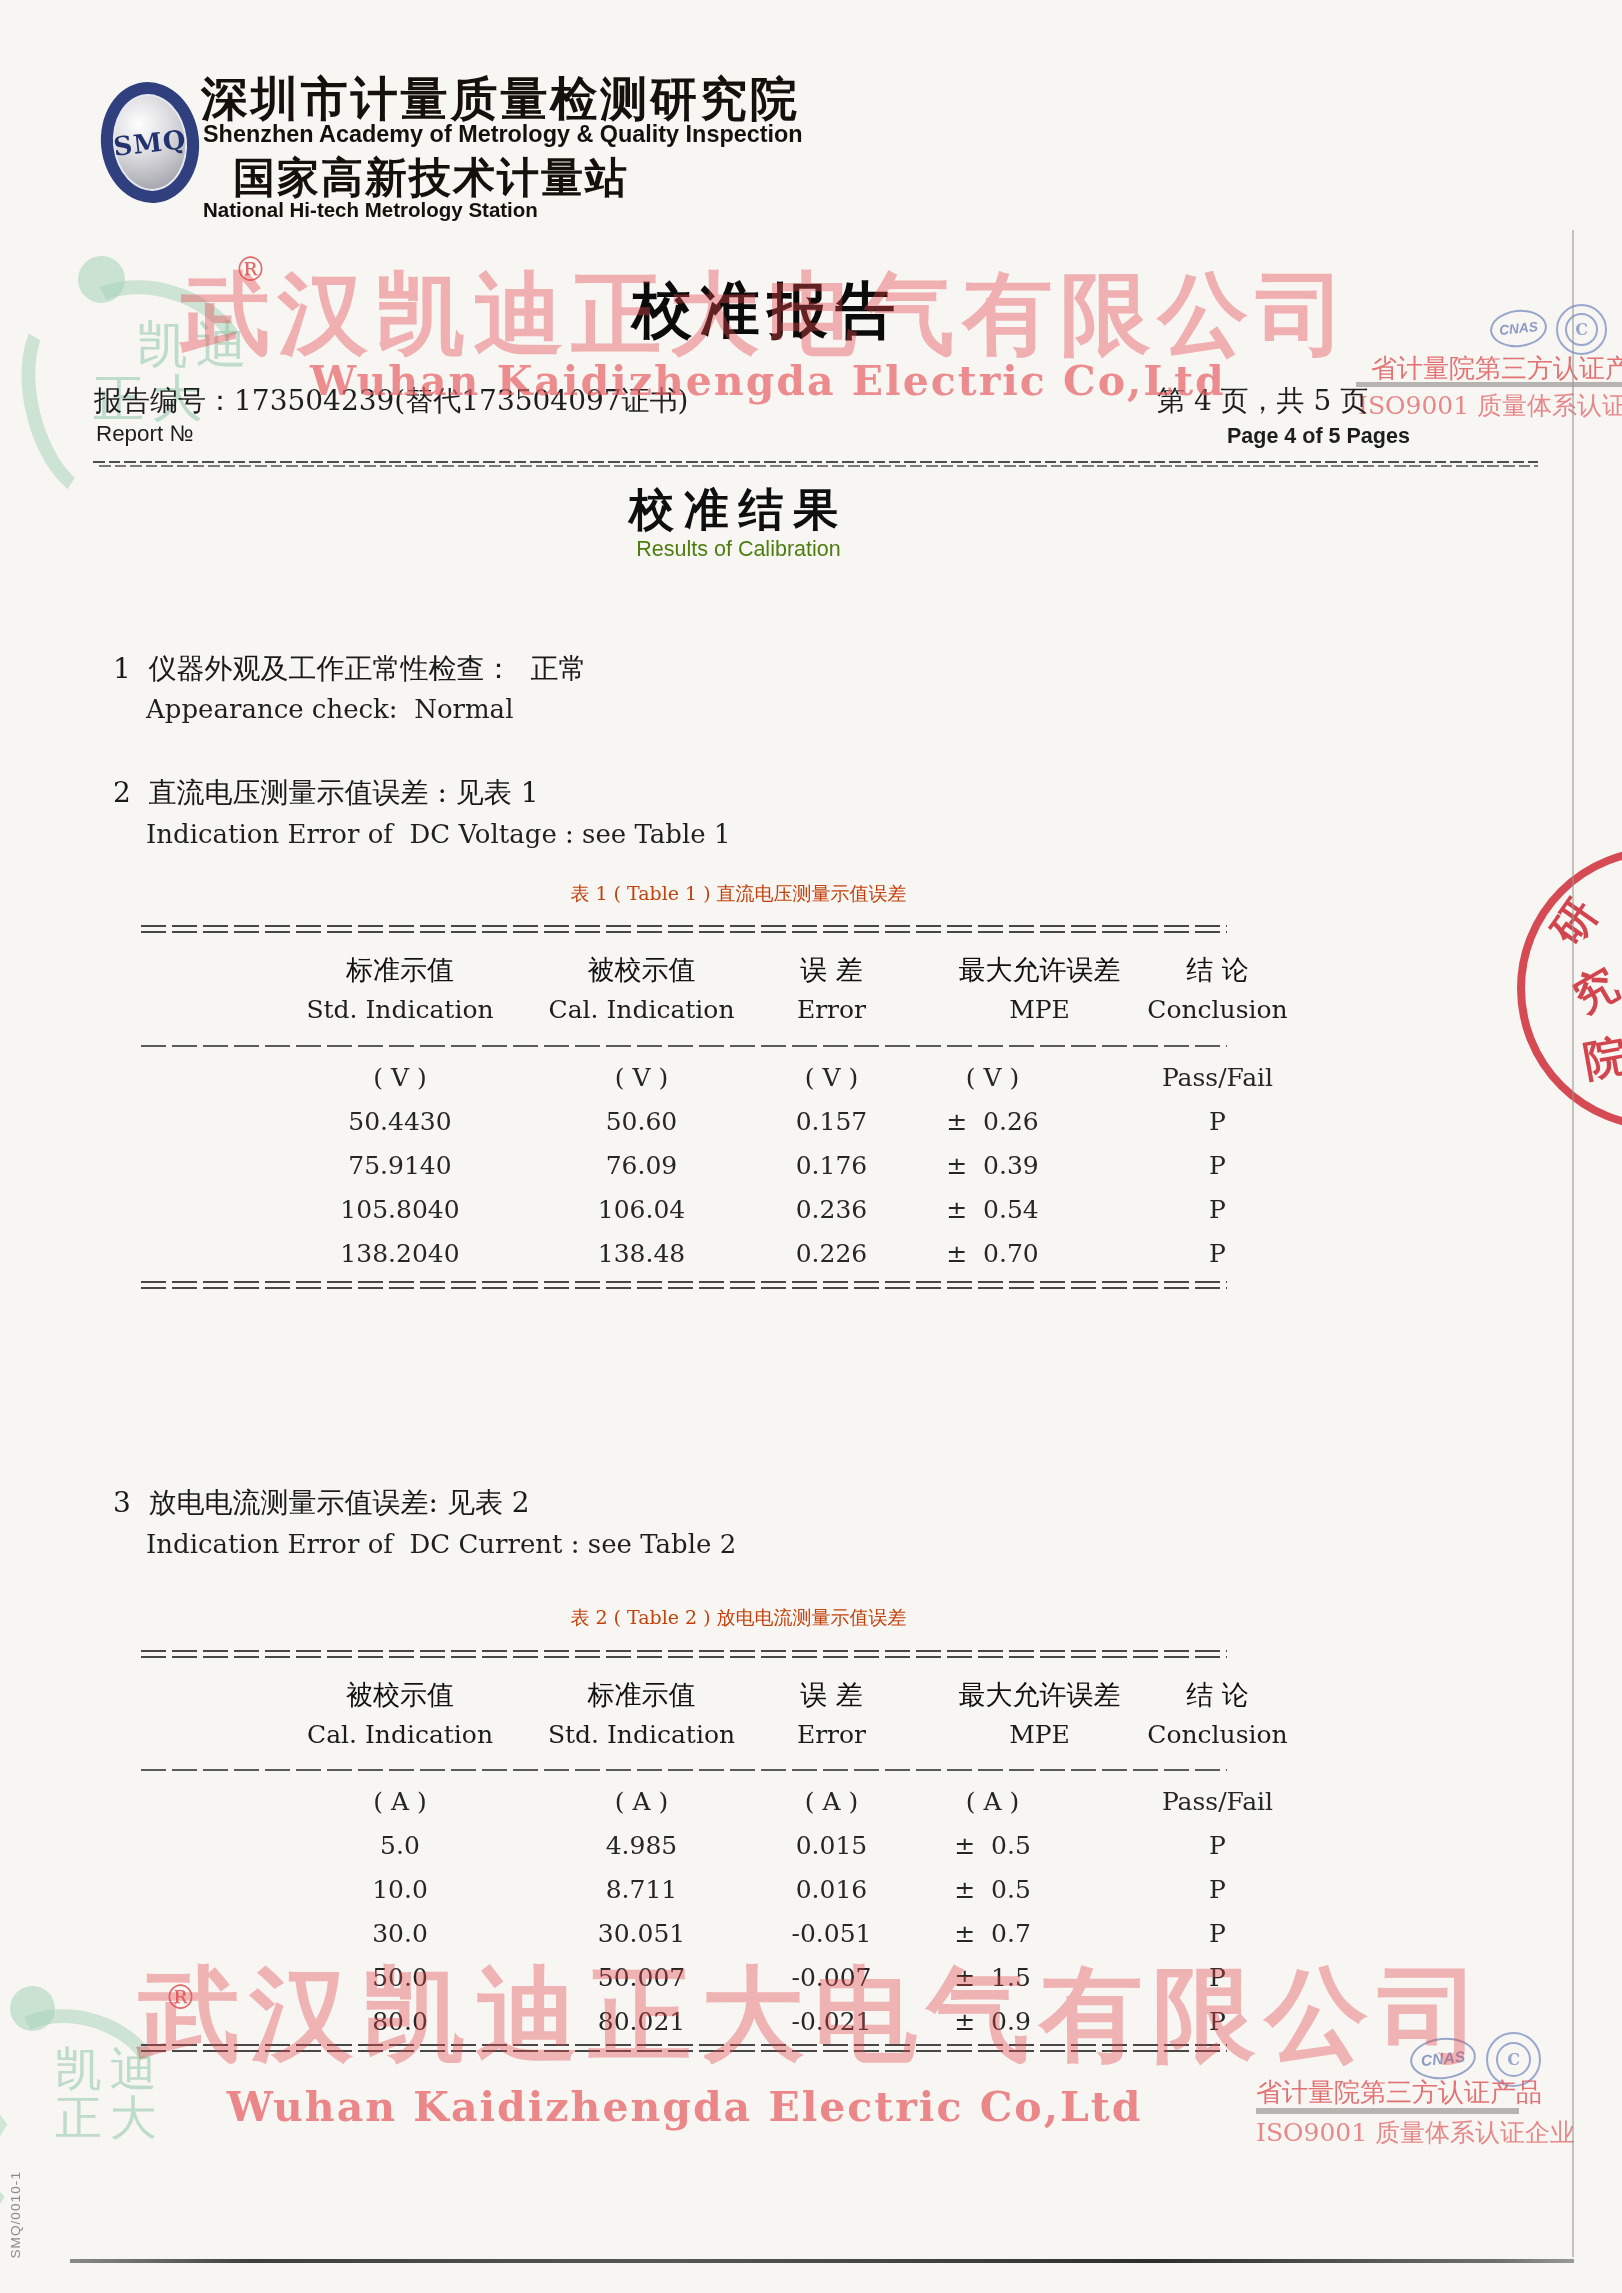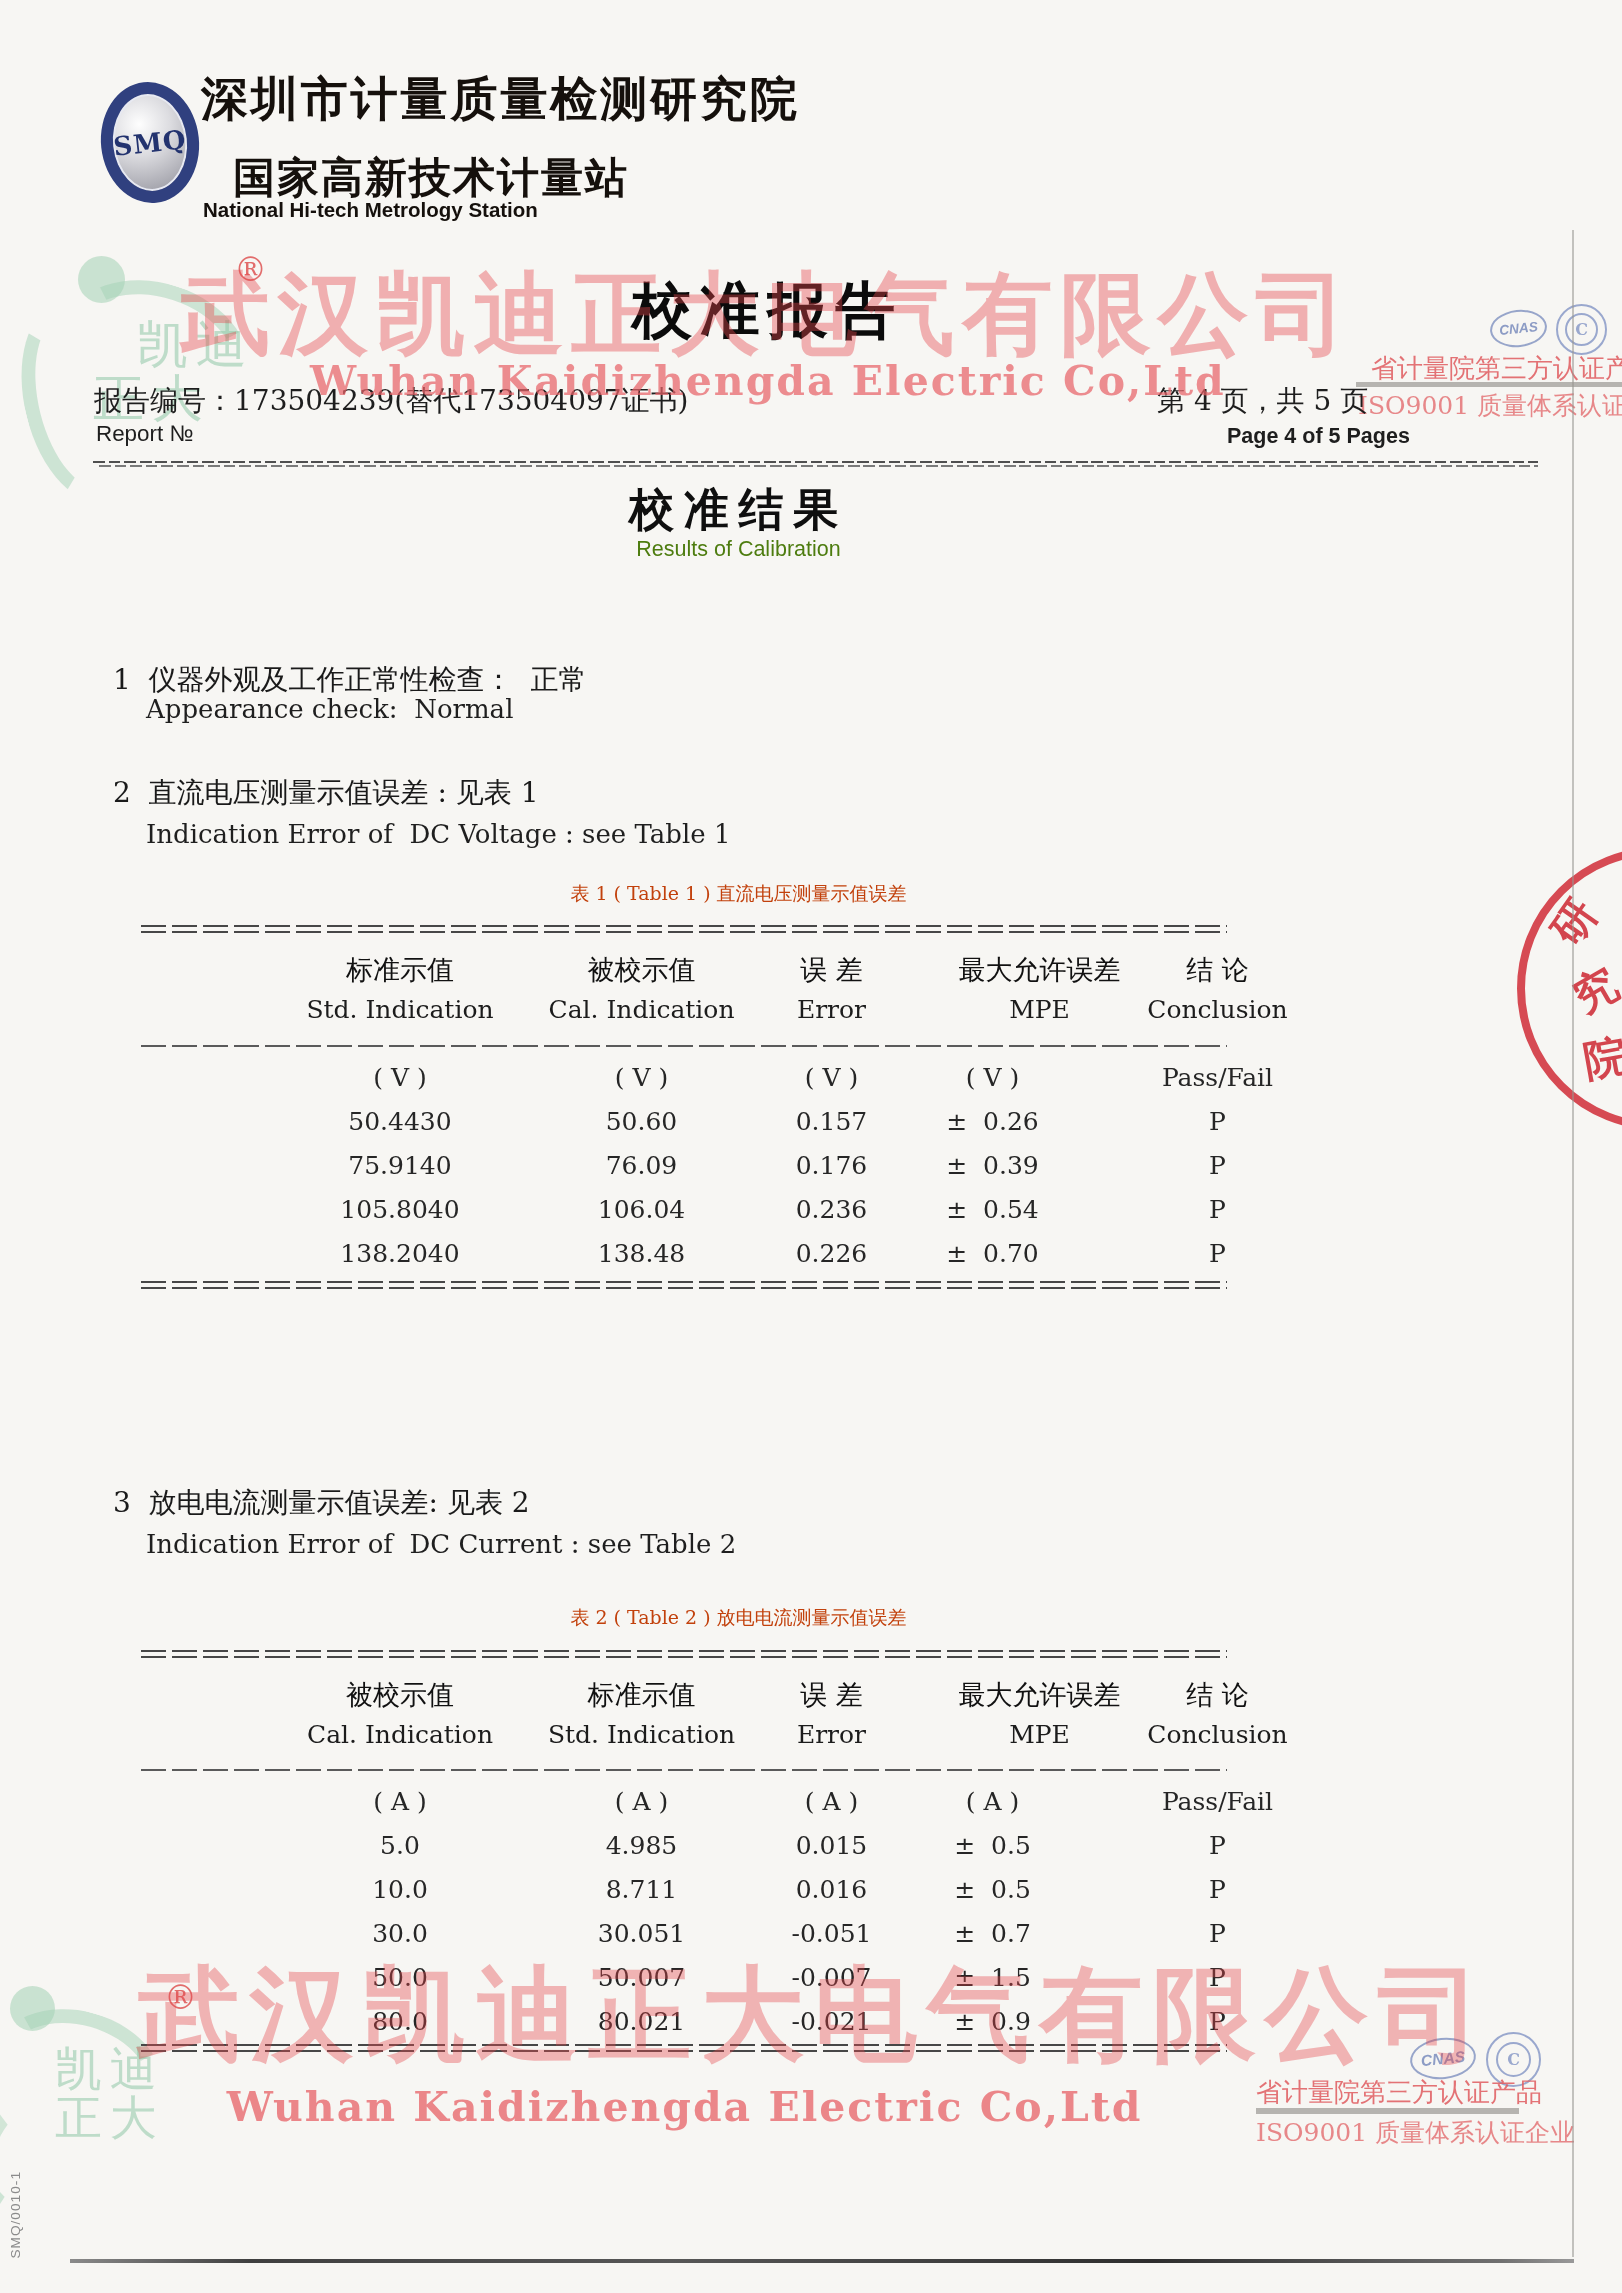--- a/index.html
+++ b/index.html
@@ -126,38 +126,39 @@
   <div class="abs gbrand" style="left:55px;top:2044px;font-size:47px;">
     <div>凯迪</div>
     <div>正大</div>
   </div>
   <div class="abs regmark" style="left:164px;top:1978px;">®</div>
 
   <div class="abs smq-logo">
     <span>SMQ</span>
   </div>
   <div class="abs hei org-cn">深圳市计量质量检测研究院</div>
+  <div class="abs hei org-en">Shenzhen Academy of Metrology &amp; Quality Inspection</div>
   <div class="abs hei station-cn">国家高新技术计量站</div>
   <div class="abs hei station-en">National Hi-tech Metrology Station</div>
 
   <div class="abs wm-top-cn">武汉凯迪正大电气有限公司</div>
   <div class="abs wm-top-en">Wuhan Kaidizhengda Electric Co,Ltd</div>
 
   <div class="abs centered hei title-cn">校准报告</div>
 
   <div class="abs report-no">报告编号：173504239(替代173504097证书)</div>
   <div class="abs sans report-en">Report №</div>
   <div class="abs page-cn">第 4 页，共 5 页</div>
   <div class="abs sans page-en">Page 4 of 5 Pages</div>
   <div class="abs sep-top"></div>
 
   <div class="abs centered section-cn">校准结果</div>
   <div class="abs centered sans section-en">Results of Calibration</div>
 
-  <div class="abs item-cn pre" style="top:650px;margin-top:11px;">1  仪器外观及工作正常性检查：  正常</div>
+  <div class="abs item-cn pre" style="top:650px;">1  仪器外观及工作正常性检查：  正常</div>
   <div class="abs item-en pre" style="top:694px;">Appearance check:  Normal</div>
   <div class="abs item-cn pre" style="top:774px;">2  直流电压测量示值误差 : 见表 1</div>
   <div class="abs item-en pre" style="top:819px;">Indication Error of  DC Voltage : see Table 1</div>
 
   <div class="abs centered tbl-title" style="top:881px;">表 1 ( Table 1 )   直流电压测量示值误差</div>
   <div class="abs dash2" style="top:925px;"></div>
   <div class="abs hrow" style="top:952px;">
     <span class="hcell c1">标准示值</span>
     <span class="hcell c2">被校示值</span>
     <span class="hcell c3">误 差</span>

